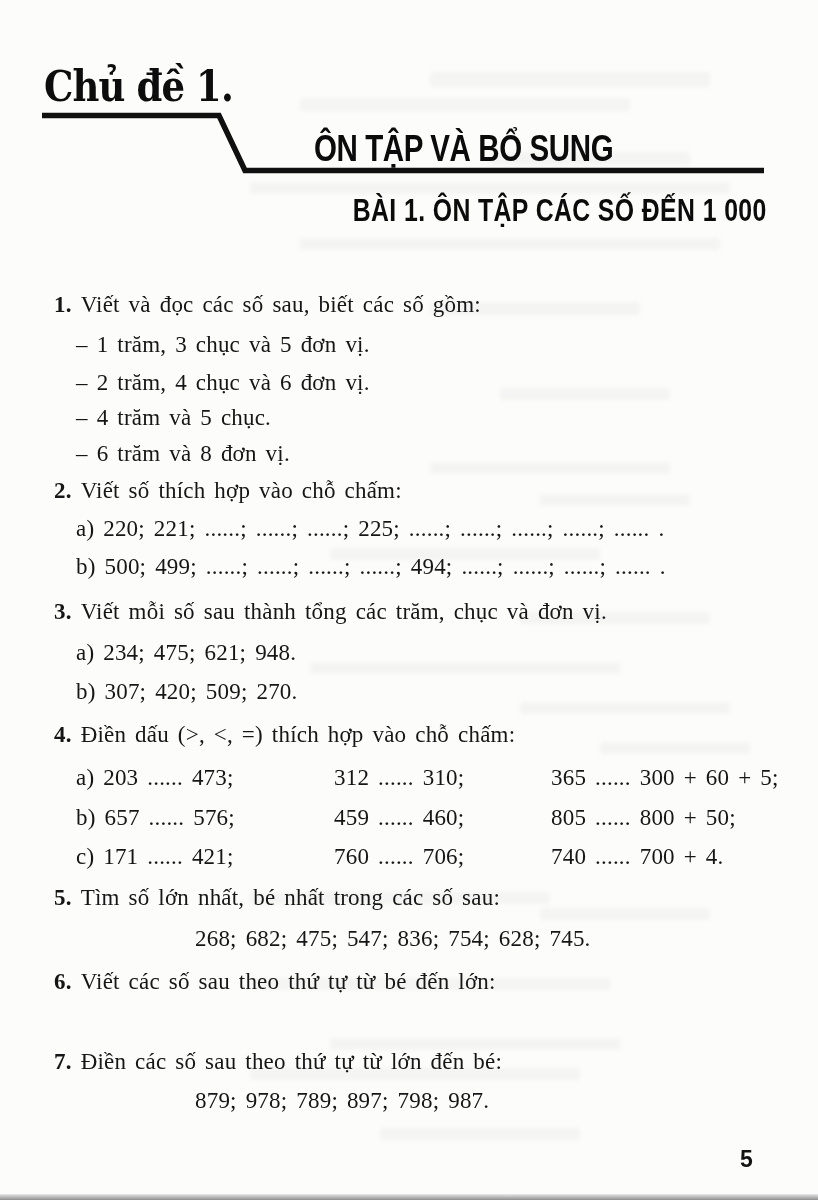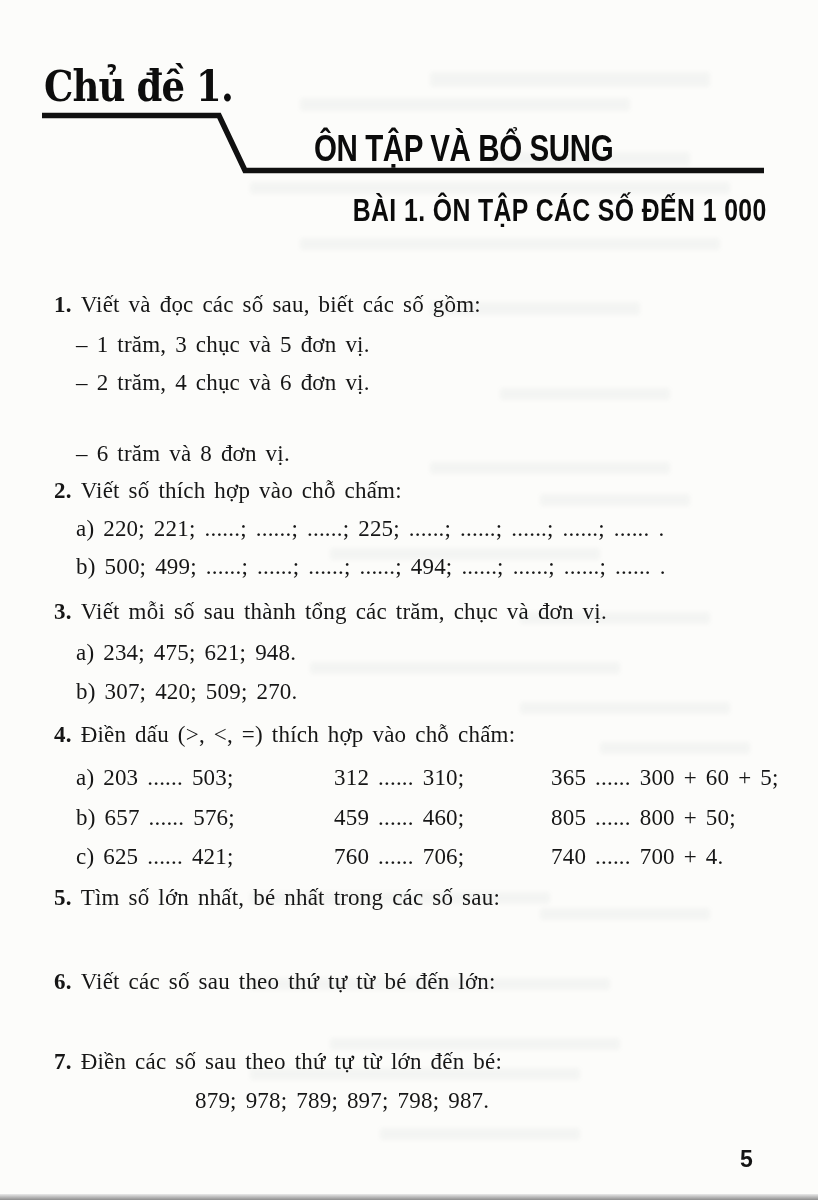--- a/index.html
+++ b/index.html
@@ -112,56 +112,58 @@
   <div class="lesson-title-wrap">
     <div class="lesson-title">BÀI 1. ÔN TẬP CÁC SỐ ĐẾN 1 000</div>
   </div>
 
 
   <div class="line" style="top:290px">
     <span class="num">1.</span><span>Viết và đọc các số sau, biết các số gồm:</span>
   </div>
   <div class="line item" style="top:330px">– 1 trăm, 3 chục và 5 đơn vị.</div>
   <div class="line item" style="top:368px">– 2 trăm, 4 chục và 6 đơn vị.</div>
+  <div class="line item" style="top:403px">– 4 trăm và 5 chục.</div>
   <div class="line item" style="top:439px">– 6 trăm và 8 đơn vị.</div>
 
   <div class="line" style="top:476px">
     <span class="num">2.</span><span>Viết số thích hợp vào chỗ chấm:</span>
   </div>
   <div class="line item" style="top:514px">a) 220; 221; ......; ......; ......; 225; ......; ......; ......; ......; ...... .</div>
   <div class="line item" style="top:552px">b) 500; 499; ......; ......; ......; ......; 494; ......; ......; ......; ...... .</div>
 
   <div class="line" style="top:597px">
     <span class="num">3.</span><span>Viết mỗi số sau thành tổng các trăm, chục và đơn vị.</span>
   </div>
   <div class="line item" style="top:638px">a) 234; 475; 621; 948.</div>
   <div class="line item" style="top:677px">b) 307; 420; 509; 270.</div>
 
   <div class="line" style="top:720px">
     <span class="num">4.</span><span>Điền dấu (&gt;, &lt;, =) thích hợp vào chỗ chấm:</span>
   </div>
   <div class="line row4" style="top:763px">
-    <span class="c1">a) 203 ...... 503;</span>
+    <span class="c1">a) 203 ...... 473;</span>
     <span class="c2">312 ...... 310;</span>
     <span class="c3">365 ...... 300 + 60 + 5;</span>
   </div>
   <div class="line row4" style="top:803px">
     <span class="c1">b) 657 ...... 576;</span>
     <span class="c2">459 ...... 460;</span>
     <span class="c3">805 ...... 800 + 50;</span>
   </div>
   <div class="line row4" style="top:842px">
-    <span class="c1">c) 625 ...... 421;</span>
+    <span class="c1">c) 171 ...... 421;</span>
     <span class="c2">760 ...... 706;</span>
     <span class="c3">740 ...... 700 + 4.</span>
   </div>
 
   <div class="line" style="top:883px">
     <span class="num">5.</span><span>Tìm số lớn nhất, bé nhất trong các số sau:</span>
   </div>
+  <div class="line numsline" style="top:924px">268; 682; 475; 547; 836; 754; 628; 745.</div>
 
   <div class="line" style="top:967px">
     <span class="num">6.</span><span>Viết các số sau theo thứ tự từ bé đến lớn:</span>
   </div>
 
   <div class="line" style="top:1047px">
     <span class="num">7.</span><span>Điền các số sau theo thứ tự từ lớn đến bé:</span>
   </div>
   <div class="line numsline" style="top:1086px">879; 978; 789; 897; 798; 987.</div>
 

